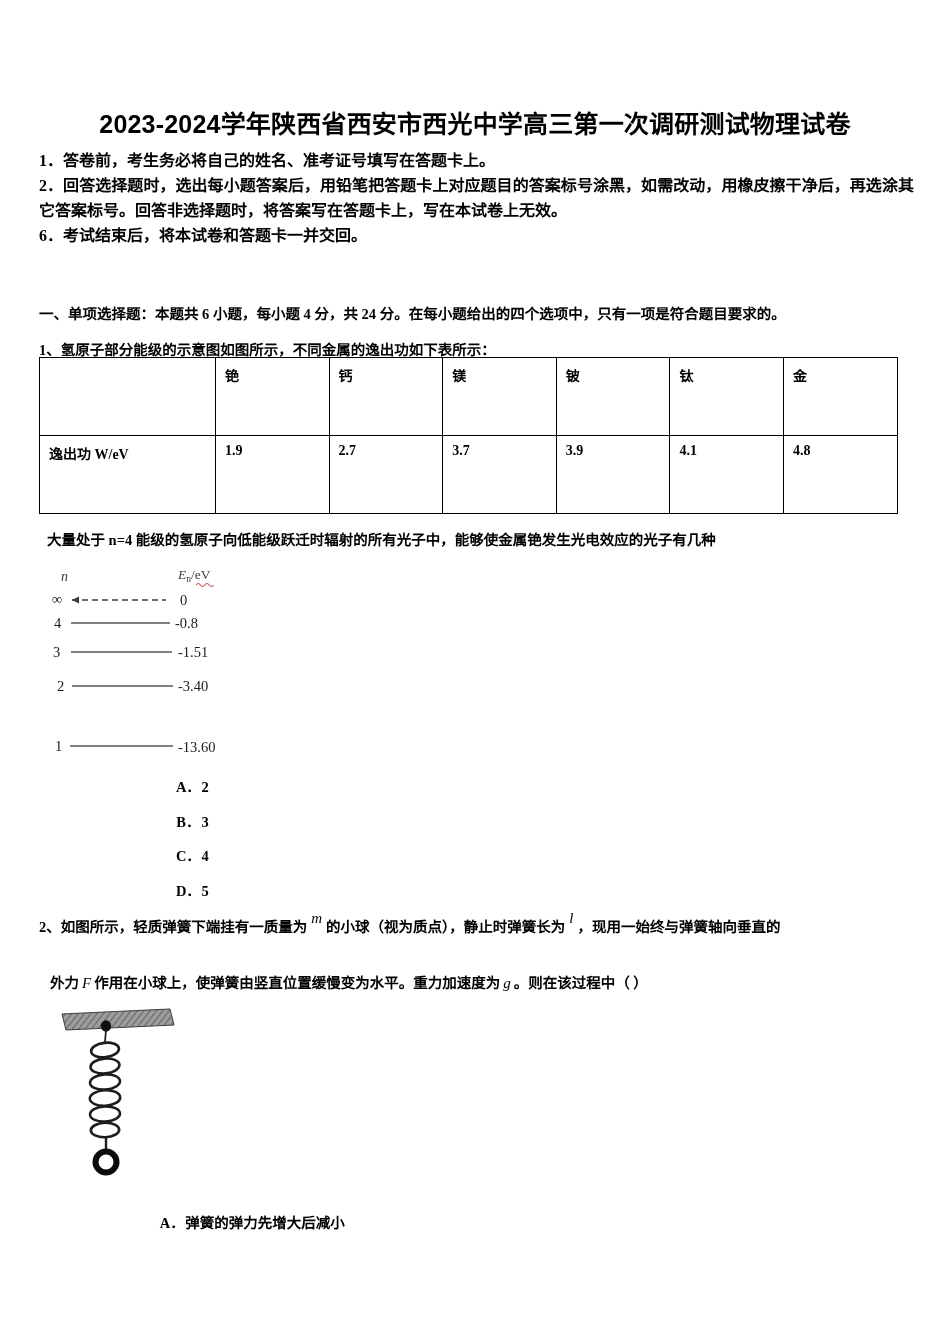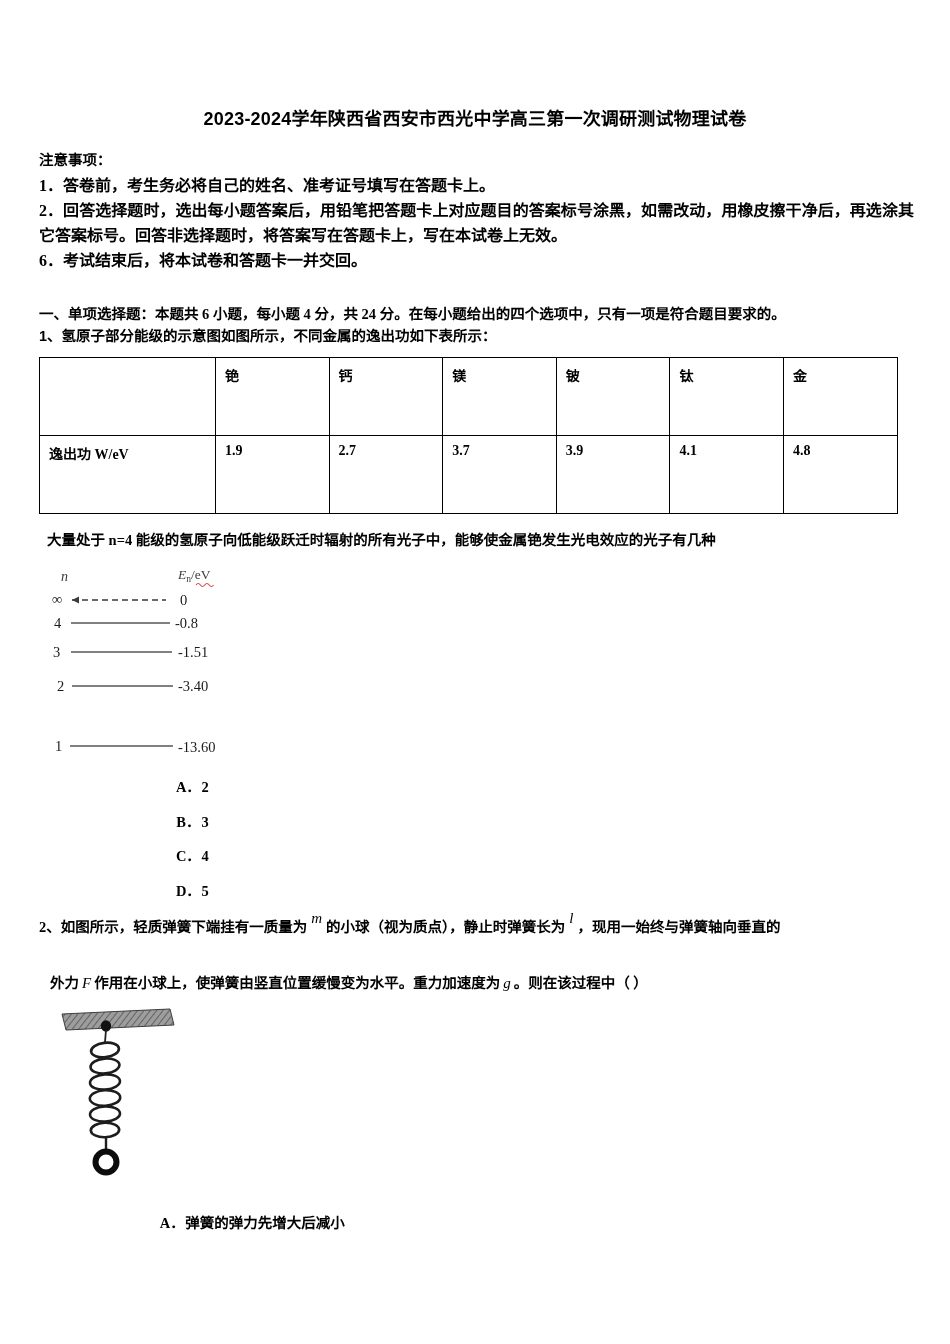--- a/index.html
+++ b/index.html
@@ -28,21 +28,21 @@
 
   
   .doc-title {
     position: absolute;
     left: 0;
     top: 104px;
     width: 950px;
     text-align: center;
     font-family: "Liberation Sans", "DejaVu Sans", sans-serif;
     font-weight: bold;
-    font-size: 18px;
+    font-size: 25px;
     letter-spacing: 0.2px;
     white-space: nowrap;
   }
 
   
   .notice {
     position: absolute;
     left: 39px;
     top: 148px;
     width: 875px;
@@ -69,23 +69,23 @@
     width: 880px;
     font-family: "Liberation Serif", "DejaVu Serif", serif;
     font-weight: bold;
     font-size: 14.5px;
     line-height: 22px;
     white-space: nowrap;
   }
   .q1-stem {
     position: absolute;
     left: 39px;
-    top: 325px;
-    width: 880px;
-    font-family: Liberation Sans, sans-serif;
+    top: 339px;
+    width: 880px;
+    font-family: Liberation Serif, serif;
     font-weight: bold;
     font-size: 14.5px;
     line-height: 22px;
     white-space: nowrap;
   }
 
   
   .wf-table {
     position: absolute;
     left: 39px;
@@ -202,21 +202,20 @@
   }
 </style>
 </head>
 <body>
 
 <div class="page">
 
   <div class="doc-title">2023-2024学年陕西省西安市西光中学高三第一次调研测试物理试卷</div>
 
   <div class="notice">
-    <div class="notice-head">注意事项：</div>
     <div class="notice-item">1．答卷前，考生务必将自己的姓名、准考证号填写在答题卡上。</div>
     <div class="notice-item">2．回答选择题时，选出每小题答案后，用铅笔把答题卡上对应题目的答案标号涂黑，如需改动，用橡皮擦干净后，再选涂其它答案标号。回答非选择题时，将答案写在答题卡上，写在本试卷上无效。</div>
     <div class="notice-item">6．考试结束后，将本试卷和答题卡一并交回。</div>
   </div>
 
   <div class="sec-head">一、单项选择题：本题共 6 小题，每小题 4 分，共 24 分。在每小题给出的四个选项中，只有一项是符合题目要求的。</div>
 
   <div class="q1-stem">1、氢原子部分能级的示意图如图所示，不同金属的逸出功如下表所示：</div>
 
   <table class="wf-table">

